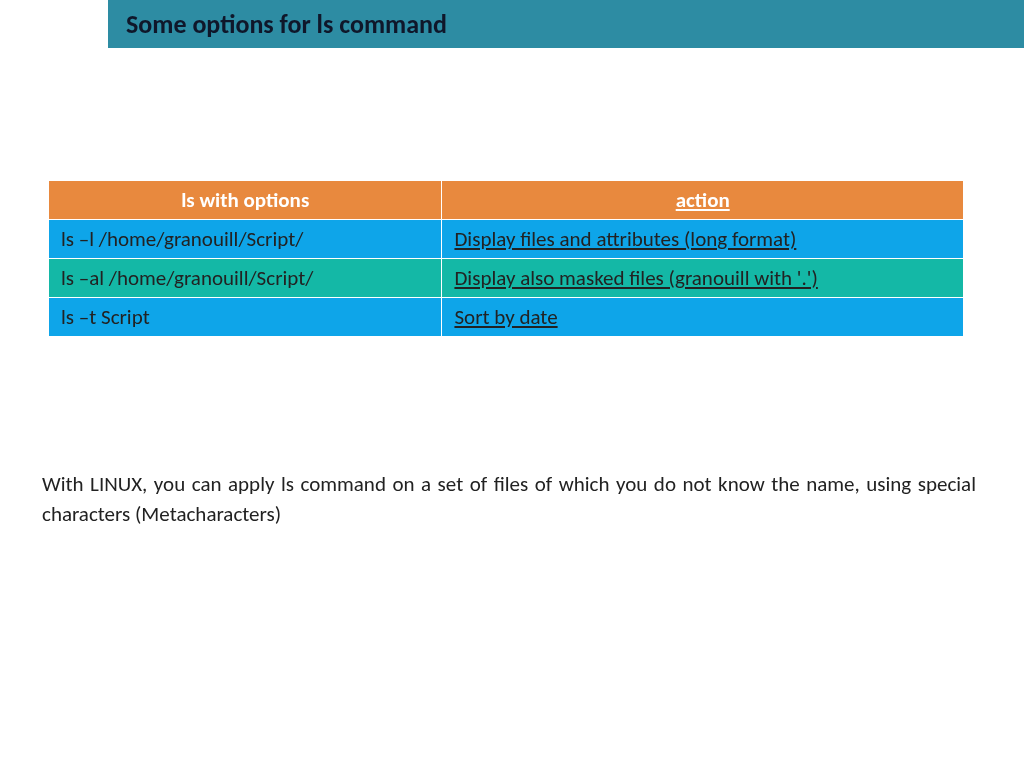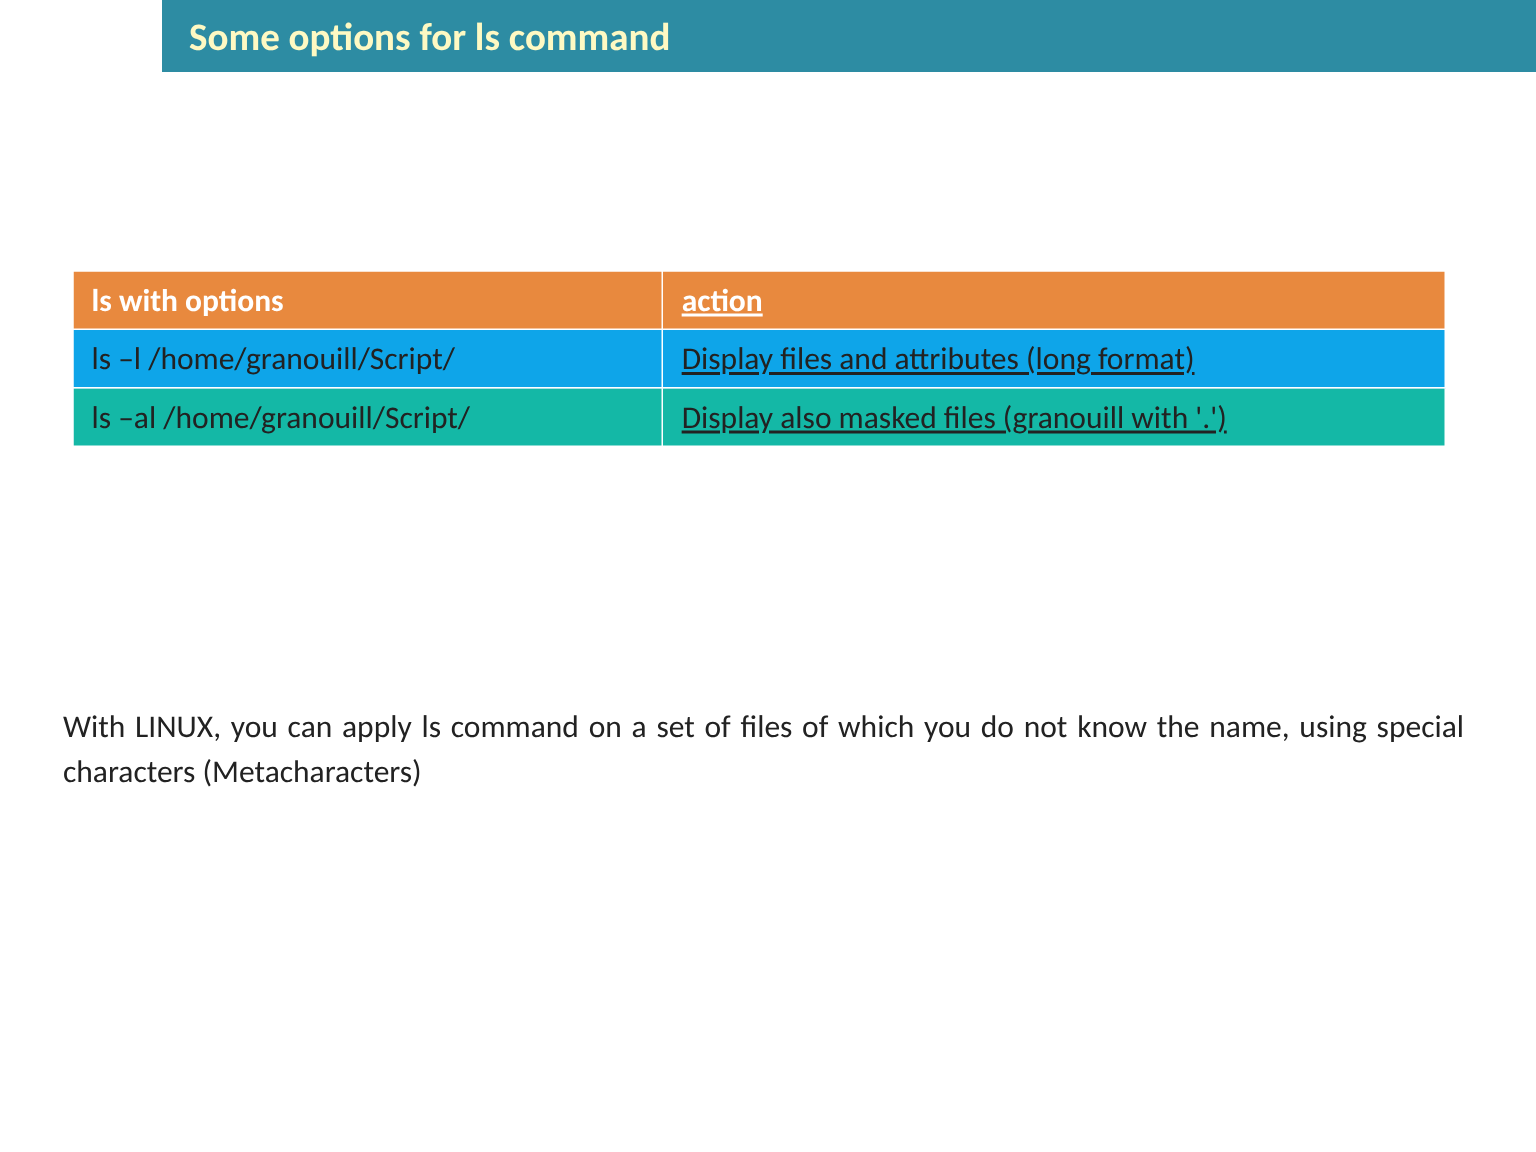--- a/index.html
+++ b/index.html
@@ -15,40 +15,40 @@
     top: 0;
     left: 108px;
     right: 0;
     height: 48px;
     background: #2d8ca3;
     display: flex;
     align-items: center;
     padding-left: 18px;
   }
   .title-text {
-    color: #fef9c3;
+    color: #0f172a;
     font-size: 26px;
     font-weight: 700;
     text-align: center;
   }
   .table-wrap {
     position: absolute;
     top: 180px;
     left: 48px;
     right: 60px;
   }
   table {
     width: 100%;
     border-collapse: collapse;
     font-size: 21px;
   }
   th {
     background: #e8893e;
     color: #ffffff;
-    text-align: left;
+    text-align: center;
     font-weight: 700;
     padding: 6px 12px;
     border: 1px solid #ffffff;
   }
   td {
     padding: 6px 12px;
     color: #222222;
     border: 1px solid #ffffff;
   }
   th.col1, td.col1 { width: 43%; }
@@ -84,17 +84,21 @@
     </thead>
     <tbody>
       <tr class="band">
         <td class="col1">ls –l /home/granouill/Script/</td>
         <td class="col2">Display files and attributes (long format)</td>
       </tr>
       <tr class="plain">
         <td class="col1">ls –al /home/granouill/Script/</td>
         <td class="col2">Display also masked files (granouill with '.')</td>
       </tr>
+      <tr class="band">
+        <td class="col1">ls –t Script</td>
+        <td class="col2">Sort by date</td>
+      </tr>
     </tbody>
   </table>
 </div>
 
 <div class="paragraph">With LINUX, you can apply ls command on a set of files of which you do not know the name, using special characters (Metacharacters)</div>
 
 </body></html>

